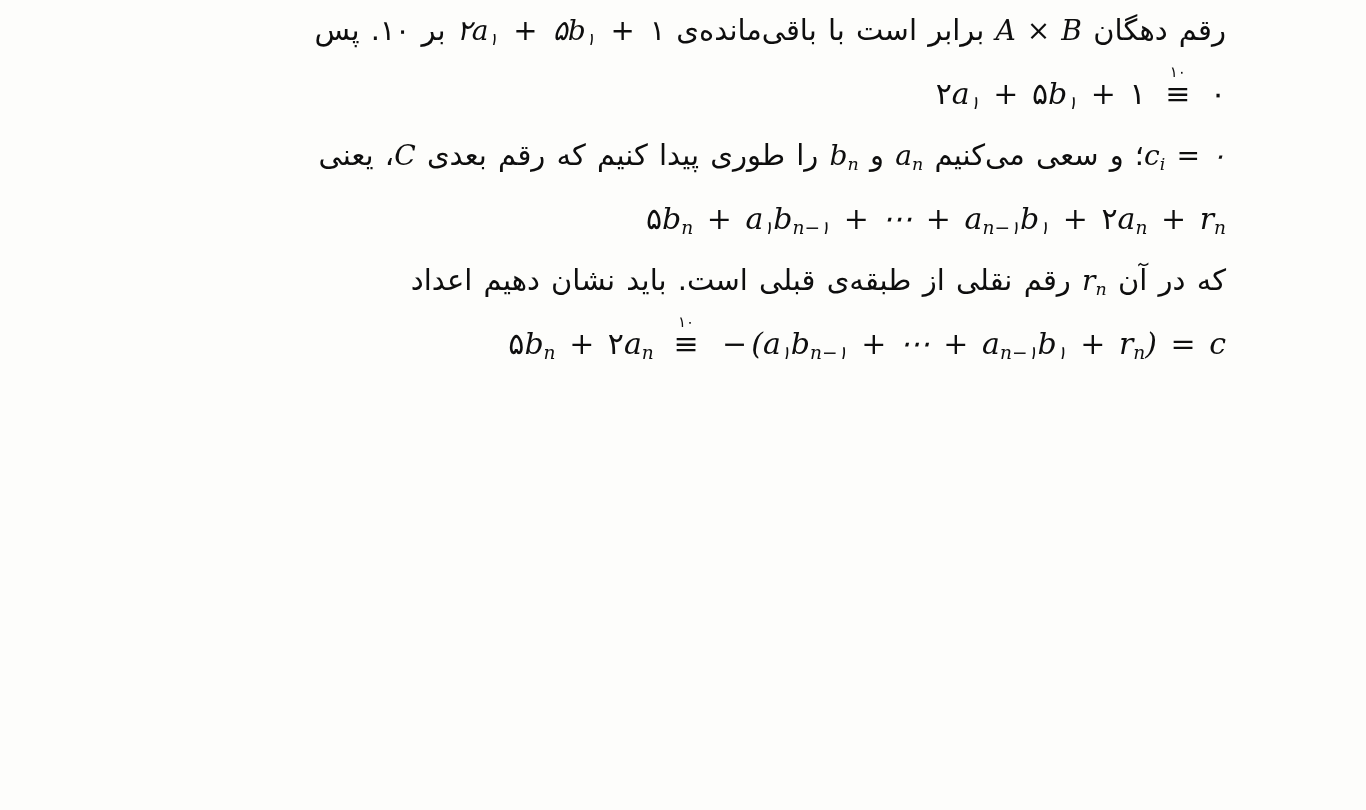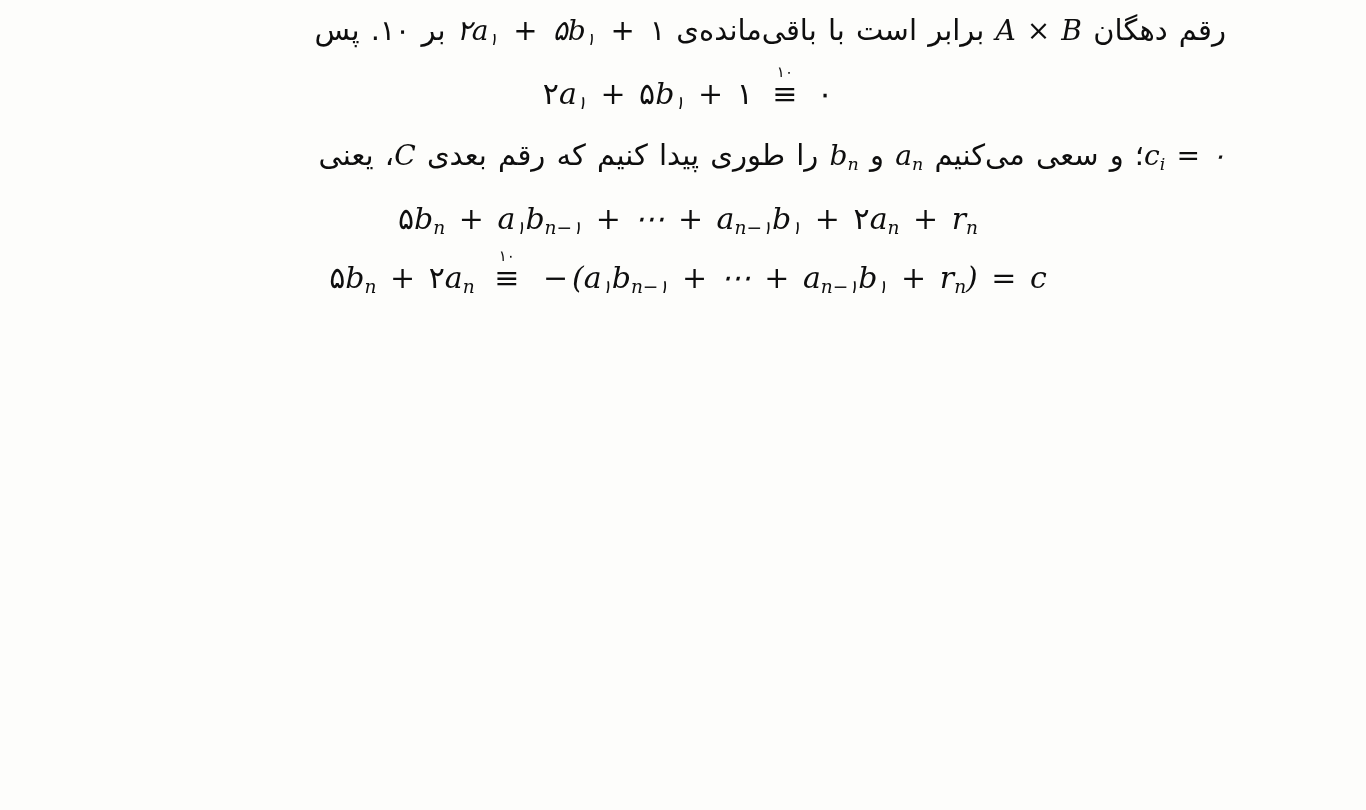--- a/index.html
+++ b/index.html
@@ -49,21 +49,21 @@
   .mathline {
     direction: ltr;
     font-family: "DejaVu Serif", serif;
     font-size: 30px;
     font-style: italic;
     text-align: center;
     margin: 22px 0 20px 0;
     color: #0e0e0e;
     white-space: nowrap;
   }
-  .mathline.shift-center { text-align: center; }
+  .mathline.shift-center { text-align: right; }
 
   .mi { font-style: italic; font-family: "DejaVu Serif", serif; }
   .mn { font-style: normal; font-family: "DejaVu Serif", serif; }
   .op { font-style: normal; padding: 0 4px; }
 
   sub {
     font-size: 0.62em;
     font-style: italic;
     vertical-align: -0.28em;
     letter-spacing: 0;
@@ -139,20 +139,23 @@
       <span class="op">+</span>
       <span class="mi">a</span><sub>۱</sub><span class="mi">b</span><sub>n−۱</sub>
       <span class="op">+</span> ⋯ <span class="op">+</span>
       <span class="mi">a</span><sub>n−۱</sub><span class="mi">b</span><sub>۱</sub>
       <span class="op">+</span>
       <span class="mn">۲</span><span class="mi">a</span><sub>n</sub>
       <span class="op">+</span>
       <span class="mi">r</span><sub>n</sub>
     </div>
 
+    <p class="para rightblock gap-m">
+      که در آن <span class="inline-math">r<sub>n</sub></span> رقم نقلی از طبقه‌ی قبلی است. باید نشان دهیم اعداد
+    </p>
 
     <div class="mathline shift-center gap-l">
       <span class="mn">۵</span><span class="mi">b</span><sub>n</sub>
       <span class="op">+</span>
       <span class="mn">۲</span><span class="mi">a</span><sub>n</sub>
       <span class="cong">
         <span class="mod">۱۰</span>
         <span class="sym">≡</span>
       </span>
       <span class="op">−</span>(<span class="mi">a</span><sub>۱</sub><span class="mi">b</span><sub>n−۱</sub>

